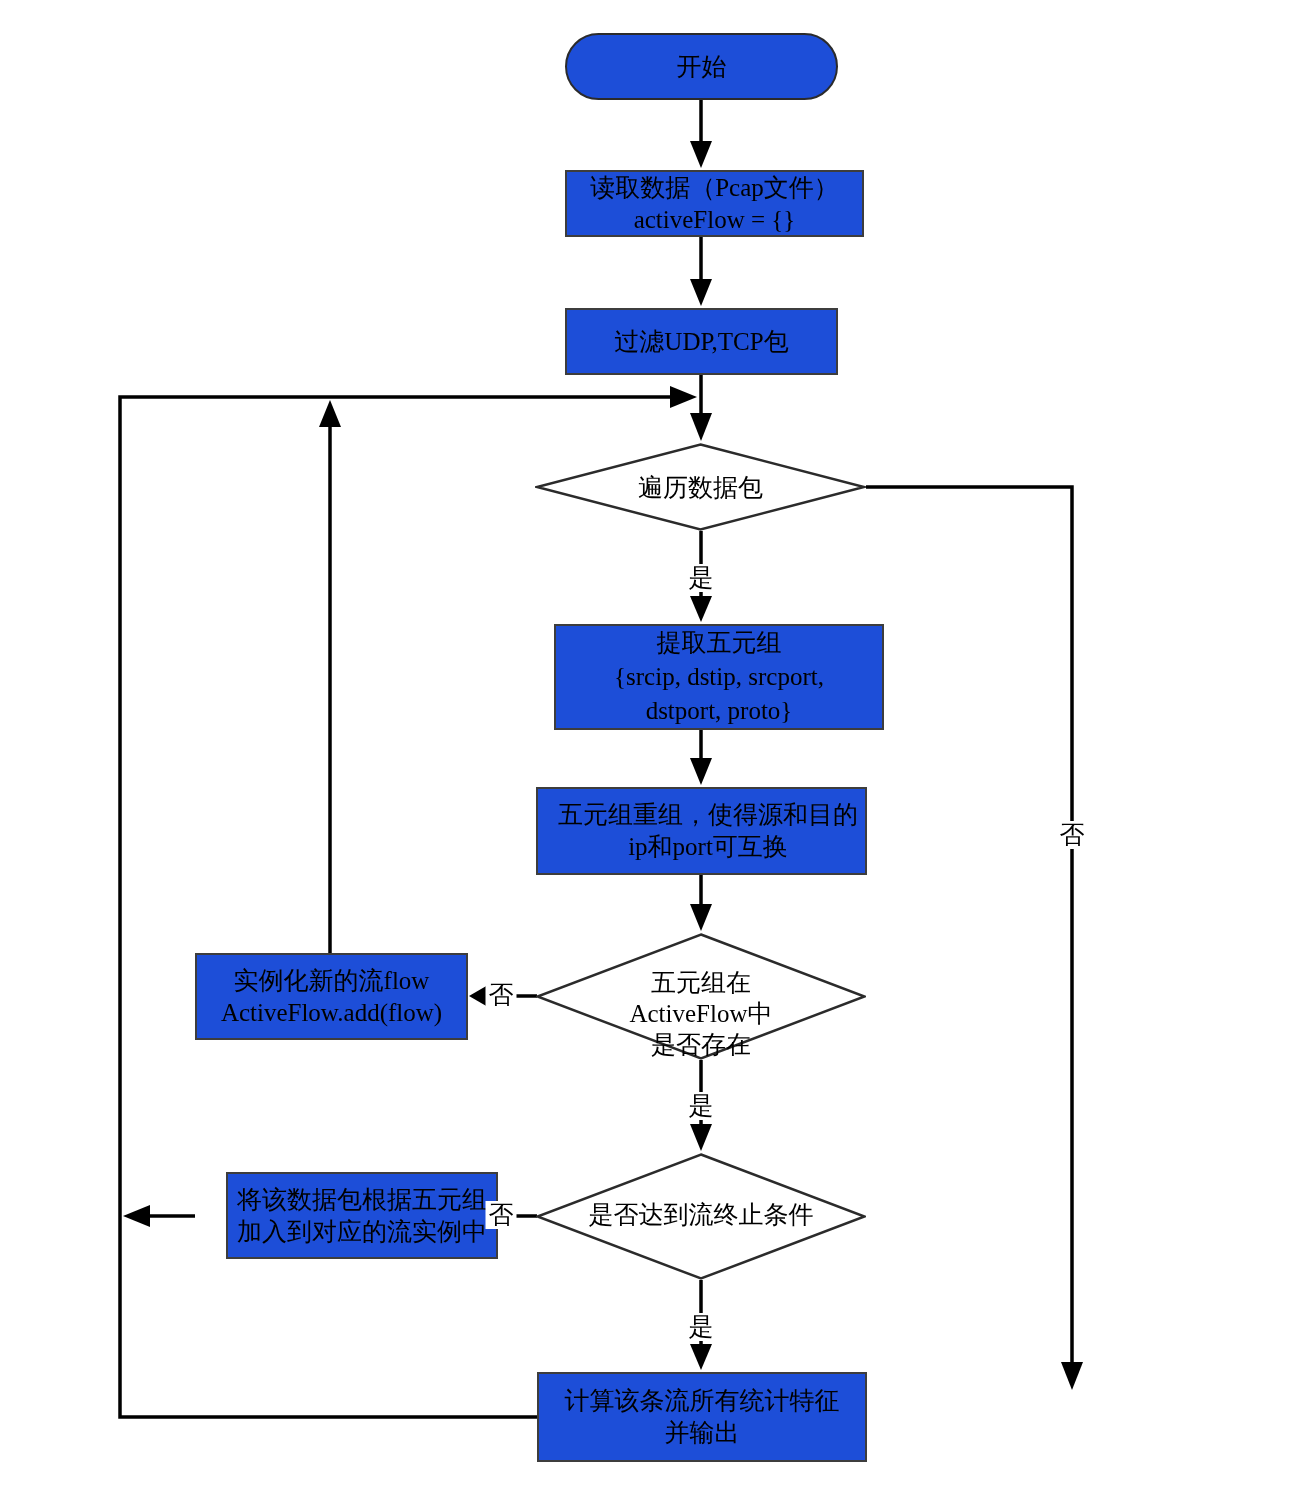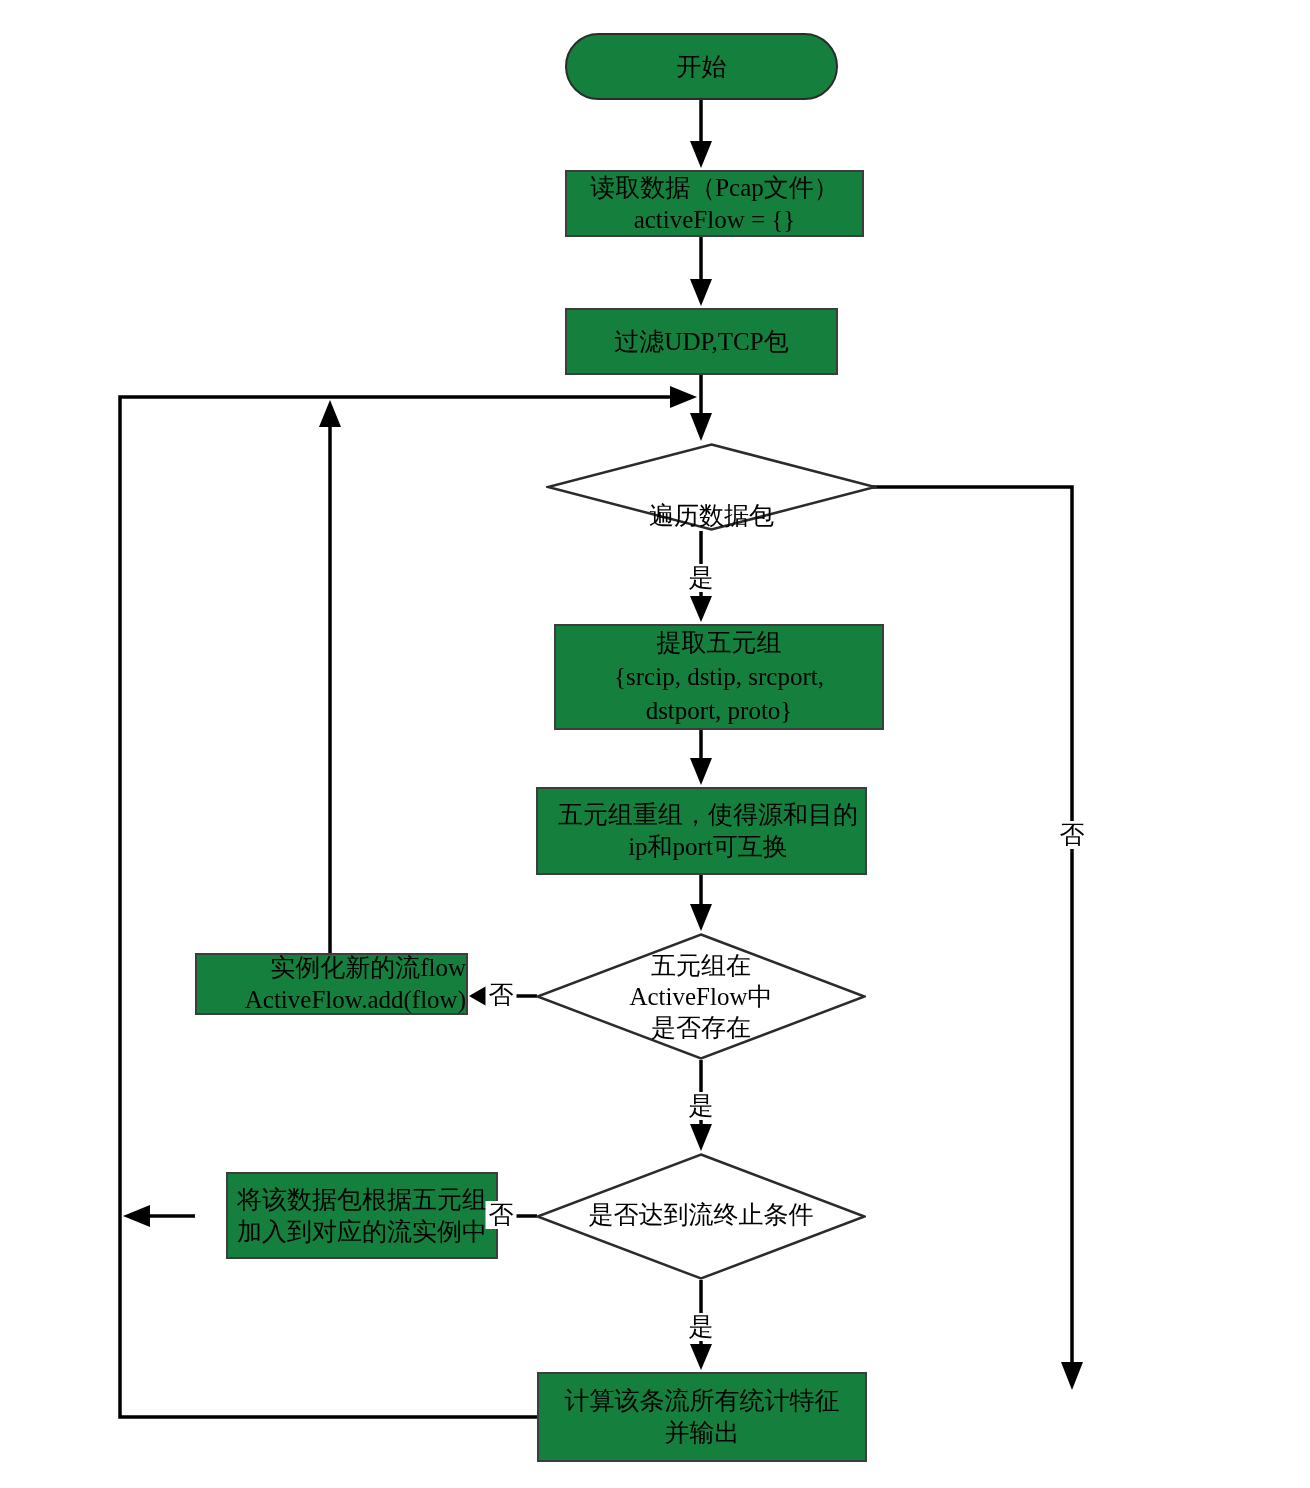--- a/index.html
+++ b/index.html
@@ -26,21 +26,21 @@
   .node {
     position: absolute;
     box-sizing: border-box;
     display: flex;
     flex-direction: column;
     align-items: center;
     justify-content: center;
     text-align: center;
     font-size: 25px;
     line-height: 32px;
-    background: #15803d;
+    background: #1d4ed8;
   }
   .rect {
     border: 2px solid #3d3d3d;
   }
   .stadium {
     border: 2px solid #2b2b2b;
     border-radius: 35px;
   }
   .diamond {
     background: transparent;
@@ -128,50 +128,50 @@
 
   <div class="node rect" style="left:565px; top:170px; width:299px; height:67px;">
     <div>读取数据（Pcap文件）</div>
     <div>activeFlow = {}</div>
   </div>
 
   <div class="node rect" style="left:565px; top:308px; width:273px; height:67px;">
     <span>过滤UDP,TCP包</span>
   </div>
 
-  <div class="node diamond" style="left:546px; top:443px; width:331px; height:88px;justify-content:flex-end;">
+  <div class="node diamond" style="left:535px; top:443px; width:331px; height:88px;">
     <svg viewBox="0 0 331 88" preserveAspectRatio="none">
       <polygon points="165.5,1.5 329,44 165.5,86.5 2,44" fill="#ffffff" stroke="#2b2b2b" stroke-width="2.5"></polygon>
     </svg>
     <div class="dtext">遍历数据包</div>
   </div>
 
   <div class="node rect extract-box" style="left:554px; top:624px; width:330px; height:106px;">
     <div>提取五元组</div>
     <div>{srcip, dstip, srcport,</div>
     <div>dstport, proto}</div>
   </div>
 
   <div class="node rect" style="left:536px; top:787px; width:331px; height:88px;padding-left:13px;">
     <div>五元组重组，使得源和目的</div>
     <div>ip和port可互换</div>
   </div>
 
-  <div class="node diamond" style="left:536px; top:933px; width:330px; height:127px;">
+  <div class="node diamond" style="left:536px; top:933px; width:330px; height:127px;justify-content:flex-end;">
     <svg viewBox="0 0 330 127" preserveAspectRatio="none">
       <polygon points="165,1.5 328.5,63.5 165,125.5 1.5,63.5" fill="#ffffff" stroke="#2b2b2b" stroke-width="2.5"></polygon>
     </svg>
     <div class="dtext">
       <div>五元组在</div>
       <div>ActiveFlow中</div>
       <div>是否存在</div>
     </div>
   </div>
 
-  <div class="node rect" style="left:195px; top:953px; width:273px; height:62px;align-items:flex-end;">
+  <div class="node rect" style="left:195px; top:953px; width:273px; height:87px;">
     <div>实例化新的流flow</div>
     <div>ActiveFlow.add(flow)</div>
   </div>
 
   <div class="node diamond" style="left:536px; top:1153px; width:330px; height:127px;font-family:Liberation Mono, monospace;">
     <svg viewBox="0 0 330 127" preserveAspectRatio="none">
       <polygon points="165,1.5 328.5,63.5 165,125.5 1.5,63.5" fill="#ffffff" stroke="#2b2b2b" stroke-width="2.5"></polygon>
     </svg>
     <div class="dtext">是否达到流终止条件</div>
   </div>

